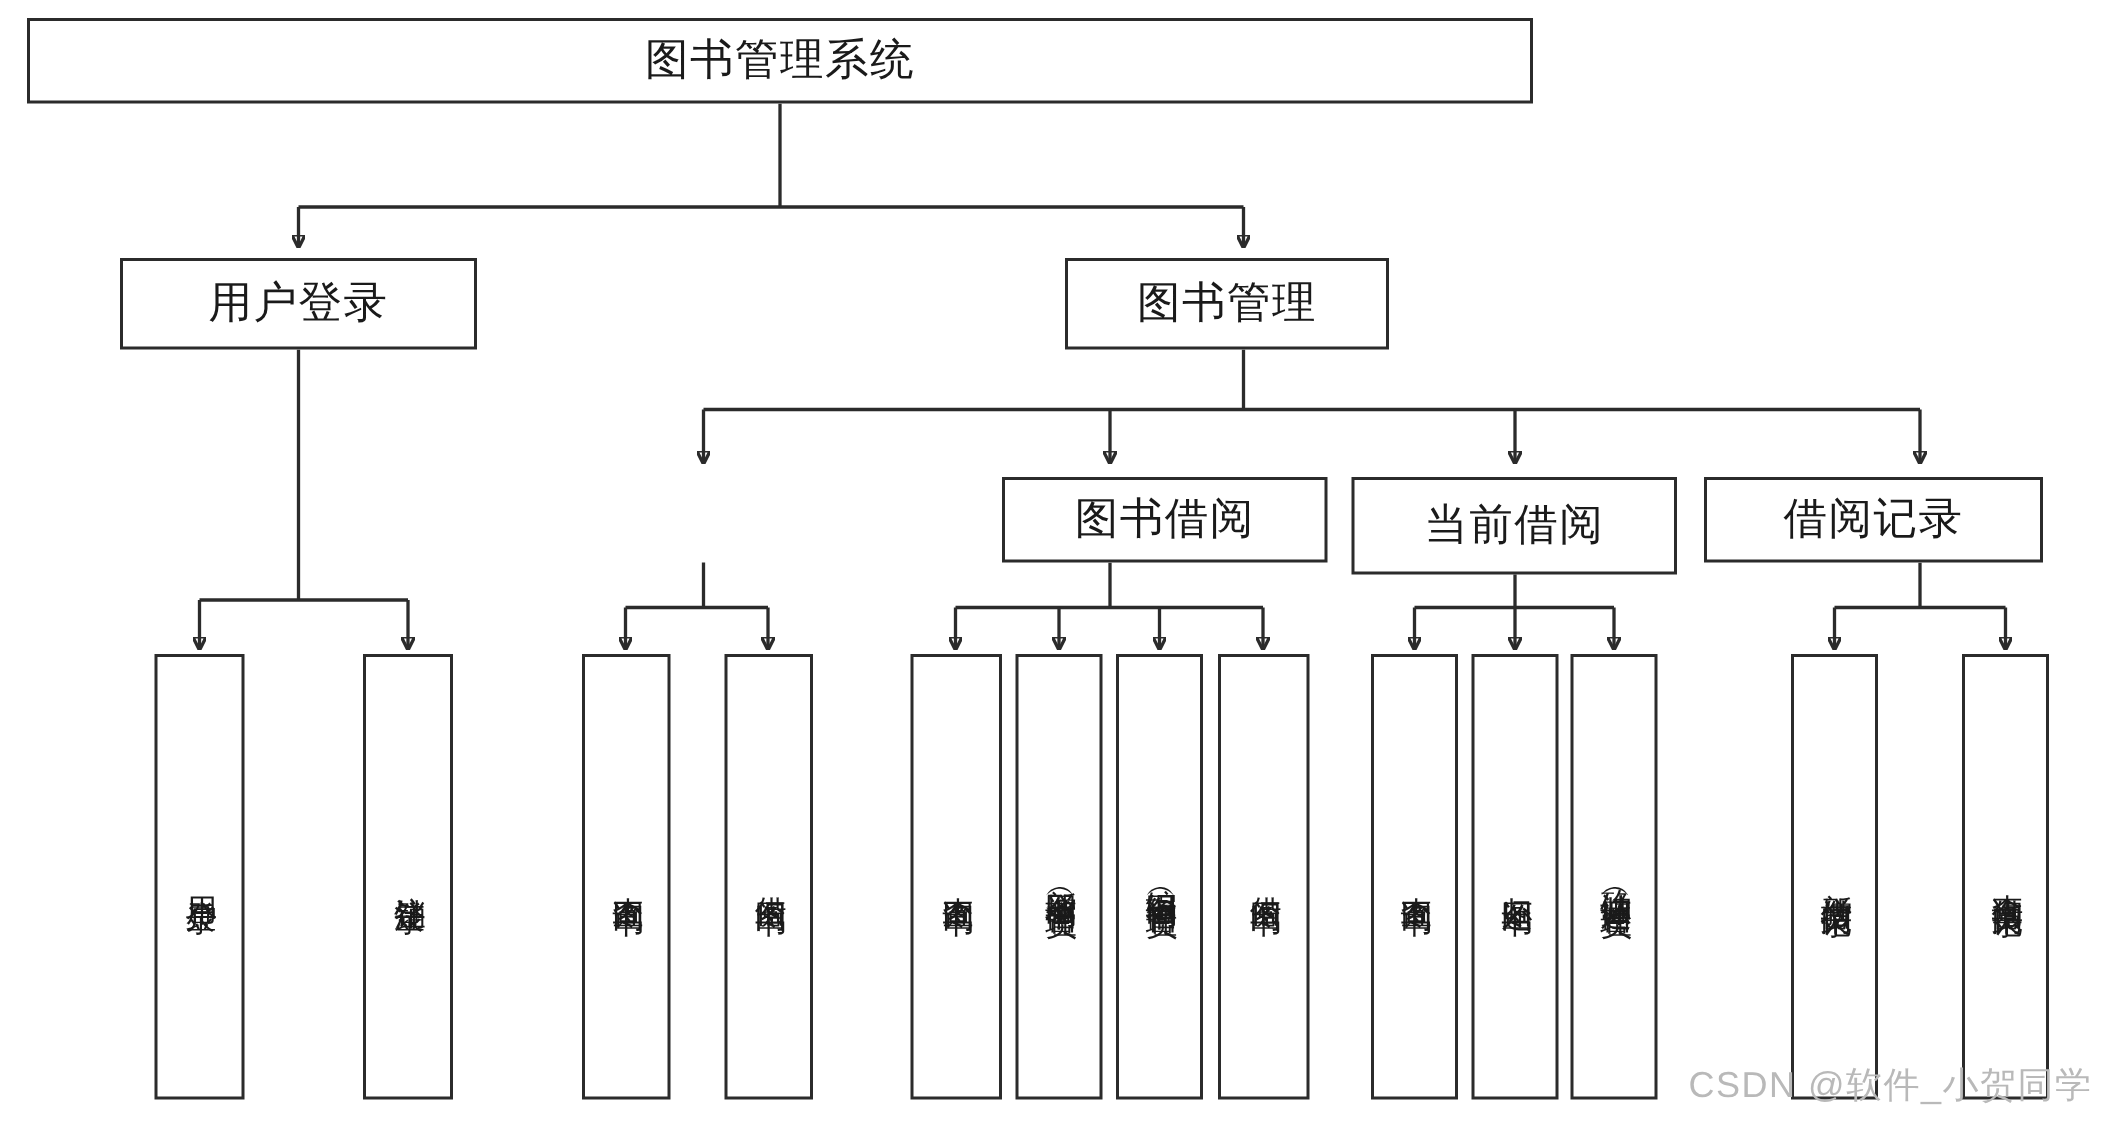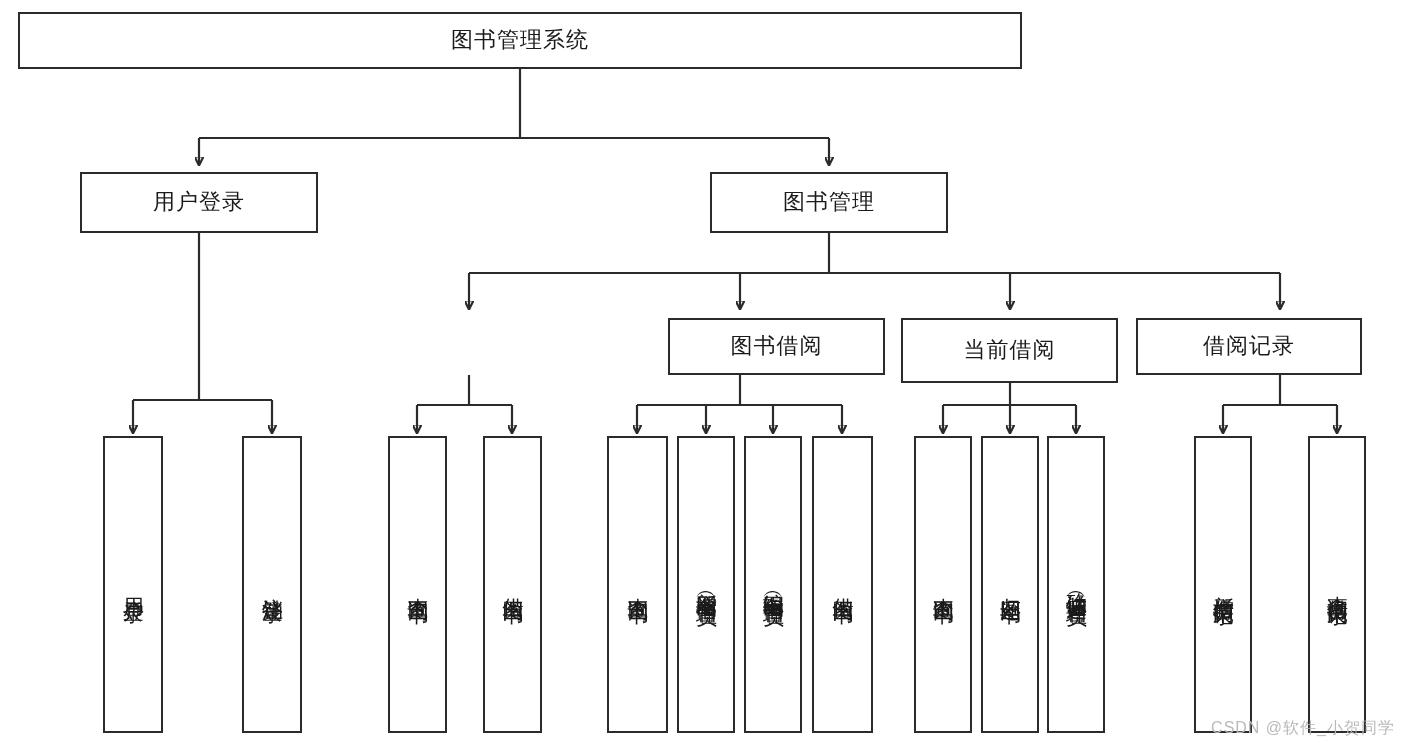--- a/index.html
+++ b/index.html
@@ -21,21 +21,21 @@
     position: absolute;
     box-sizing: border-box;
     background: #ffffff;
     border: 2px solid #2b2b2b;
     display: flex;
     align-items: center;
     justify-content: center;
     color: #1a1a1a;
   }
   .node-h .label {
-    font-size: 22px;
+    font-size: 29px;
     line-height: 1.1;
     letter-spacing: 1px;
     white-space: nowrap;
   }
   .node-v {
     padding: 6px 2px;
   }
   .node-v .label {
     writing-mode: vertical-rl;
     text-orientation: upright;
@@ -55,21 +55,21 @@
   }
   svg.links path, svg.links line {
     stroke: #2b2b2b;
     stroke-width: 2.2;
     fill: none;
   }
   .watermark {
     position: absolute;
     right: 10px;
     bottom: 8px;
-    font-size: 16px;
+    font-size: 24px;
     color: #b9b9b9;
     letter-spacing: 1px;
     white-space: nowrap;
   }
 </style>
 </head>
 <body>
 
 <div id="canvas">
 
@@ -121,21 +121,21 @@
     <line x1="1337" y1="405" x2="1337" y2="432" marker-end="url(#arrow)"></line>
   </svg>
 
   <div class="node node-h" style="left:18px; top:12px; width:1004px; height:57px;">
     <span class="label">图书管理系统</span>
   </div>
 
   <div class="node node-h" style="left:80px; top:172px; width:238px; height:61px;">
     <span class="label">用户登录</span>
   </div>
-  <div class="node node-h" style="left:710px; top:172px; width:238px; height:61px;font-family:Liberation Serif, serif;">
+  <div class="node node-h" style="left:710px; top:172px; width:216px; height:61px;font-family:Liberation Serif, serif;">
     <span class="label">图书管理</span>
   </div>
 
   <div class="node node-h" style="left:632px; top:318px; width:217px; height:57px;margin-left:36px;">
     <span class="label">图书借阅</span>
   </div>
   <div class="node node-h" style="left:901px; top:318px; width:217px; height:65px;">
     <span class="label">当前借阅</span>
   </div>
   <div class="node node-h" style="left:1136px; top:318px; width:226px; height:57px;">

